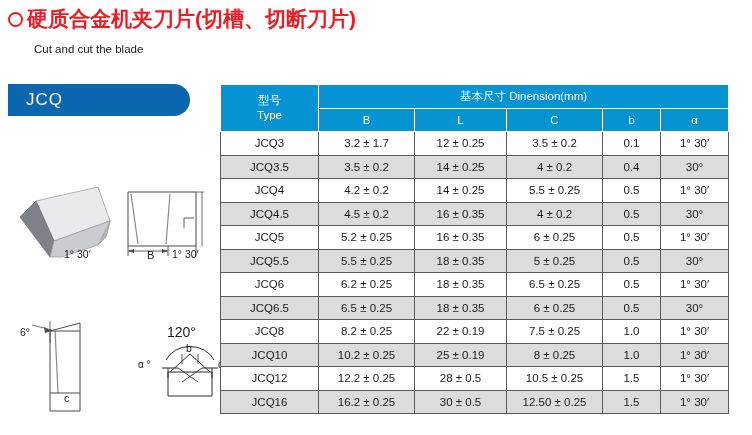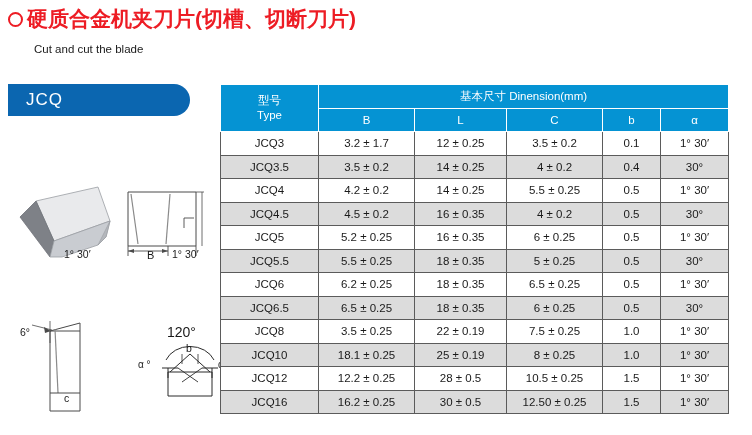--- a/index.html
+++ b/index.html
@@ -260,29 +260,29 @@
         <tr class="alt">
           <td>JCQ6.5</td>
           <td>6.5 ± 0.25</td>
           <td>18 ± 0.35</td>
           <td>6 ± 0.25</td>
           <td>0.5</td>
           <td>30°</td>
         </tr>
         <tr>
           <td>JCQ8</td>
-          <td>3.5 ± 0.25</td>
+          <td>8.2 ± 0.25</td>
           <td>22 ± 0.19</td>
           <td>7.5 ± 0.25</td>
           <td>1.0</td>
           <td>1°  30′</td>
         </tr>
         <tr class="alt">
           <td>JCQ10</td>
-          <td>18.1 ± 0.25</td>
+          <td>10.2 ± 0.25</td>
           <td>25 ± 0.19</td>
           <td>8 ± 0.25</td>
           <td>1.0</td>
           <td>1°  30′</td>
         </tr>
         <tr>
           <td>JCQ12</td>
           <td>12.2 ± 0.25</td>
           <td>28 ± 0.5</td>
           <td>10.5 ± 0.25</td>

